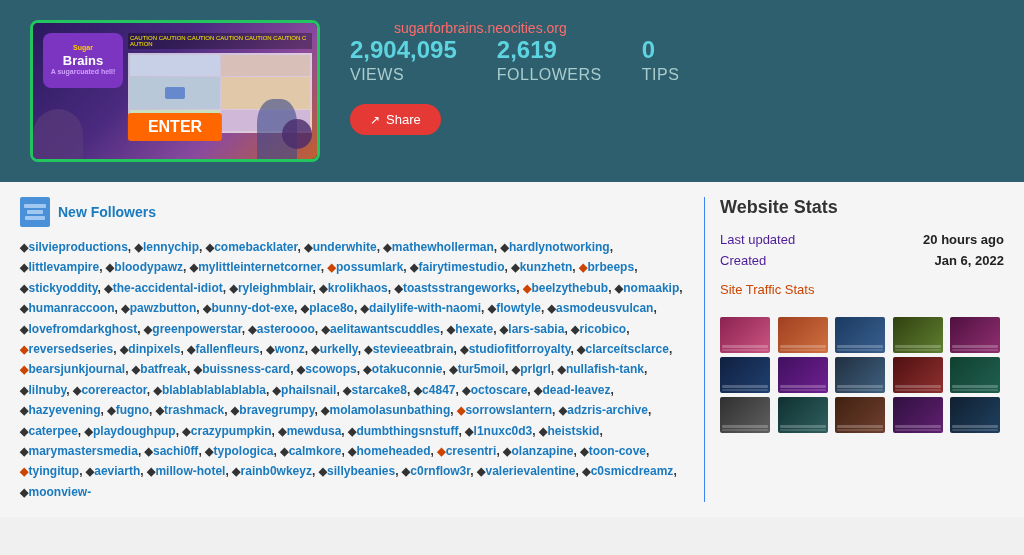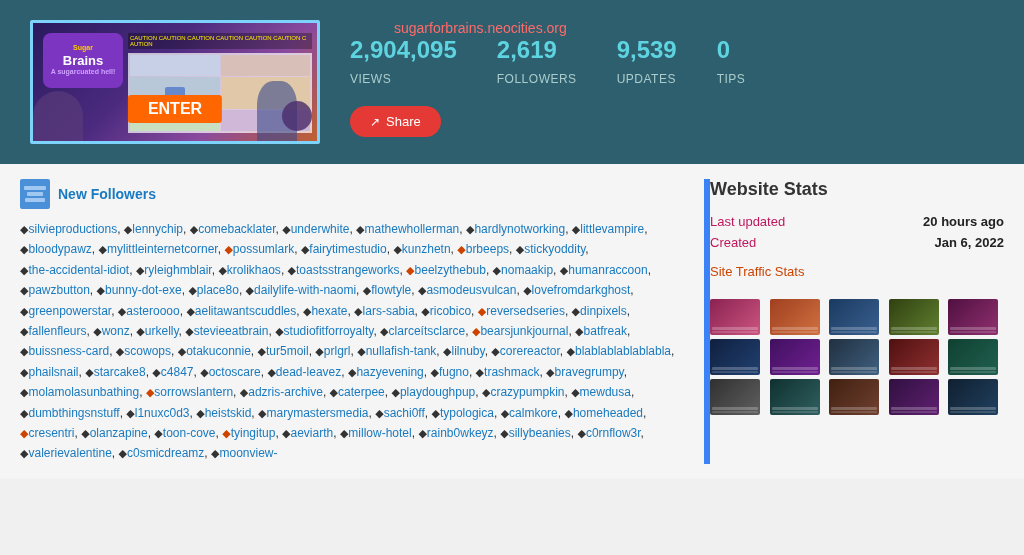--- a/index.html
+++ b/index.html
@@ -14,24 +14,24 @@
     .hero {
       background-color: #2e5f6e;
       padding: 20px 30px;
       display: flex;
       gap: 30px;
       align-items: flex-start;
     }
     .hero-thumbnail {
       width: 290px;
       min-width: 290px;
-      height: 124px;
+      height: 142px;
       background: #1a1a3a;
-      border: 3px solid #7dd3fc;
-      border-radius: 2px;
+      border: 3px solid #22c55e;
+      border-radius: 8px;
       overflow: hidden;
       display: flex;
       align-items: center;
       justify-content: center;
       position: relative;
     }
     .hero-thumbnail-inner {
       width: 100%;
       height: 100%;
       background: linear-gradient(135deg, #2a1a5e 0%, #4a2a7e 40%, #8a4a9e 70%, #c06030 100%);
@@ -154,25 +154,25 @@
       display: flex;
       flex-direction: column;
       align-items: flex-start;
     }
     .stat-value {
       font-size: 24px;
       font-weight: bold;
       color: #5dd4e0;
     }
     .stat-label {
-      font-size: 12px;
+      font-size: 16px;
       color: #aacccc;
       text-transform: uppercase;
       letter-spacing: 0.5px;
-      margin-top: 8px;
+      margin-top: 2px;
     }
     .share-btn {
       background: #e53935;
       color: white;
       border: none;
       padding: 8px 20px;
       border-radius: 20px;
       font-size: 13px;
       cursor: pointer;
       display: flex;
@@ -224,60 +224,61 @@
     .new-followers-title {
       color: #1a7abf;
       font-weight: bold;
       font-size: 14px;
     }
     .followers-list {
       font-size: 12px;
       color: #333;
       line-height: 1.7;
       word-break: break-word;
+      font-weight: bold;
     }
     .follower-link {
       color: #1a7abf;
       text-decoration: none;
       white-space: nowrap;
     }
     .follower-icon {
       color: #333;
       font-size: 11px;
     }
     .follower-icon-img {
       color: #cc4400;
       font-size: 11px;
     }
 
     
     .right-panel {
       width: 300px;
       min-width: 300px;
-      padding-left: 0;
-      border-left: 6px solid #3b82f6;
+      padding-left: 15px;
+      border-left: 1px solid #3b82f6;
     }
     .website-stats-title {
       font-size: 18px;
       font-weight: bold;
       color: #333;
       margin-bottom: 14px;
     }
     .stats-table {
       width: 100%;
       margin-bottom: 14px;
     }
     .stats-row {
       display: flex;
       justify-content: space-between;
       margin-bottom: 6px;
       align-items: baseline;
     }
     .stats-key {
-      color: #be185d;
+      color: #4c1d95;
       font-size: 13px;
     }
     .stats-val {
       font-weight: bold;
       color: #222;
       font-size: 13px;
     }
     .site-traffic-link {
       color: #cc4400;
       font-size: 13px;
@@ -339,24 +340,20 @@
     <a class="hero-url">sugarforbrains.neocities.org</a>
 
     <div class="hero-stats">
       <div class="stat-item">
         <span class="stat-value">2,904,095</span>
         <span class="stat-label">VIEWS</span>
       </div>
       <div class="stat-item">
         <span class="stat-value">2,619</span>
         <span class="stat-label">FOLLOWERS</span>
-      </div>
-      <div class="stat-item">
-        <span class="stat-value">9,539</span>
-        <span class="stat-label">UPDATES</span>
       </div>
       <div class="stat-item">
         <span class="stat-value">0</span>
         <span class="stat-label">TIPS</span>
       </div>
     </div>
 
     <button class="share-btn">
       <span class="share-icon">↗</span>
       <span>Share</span>

